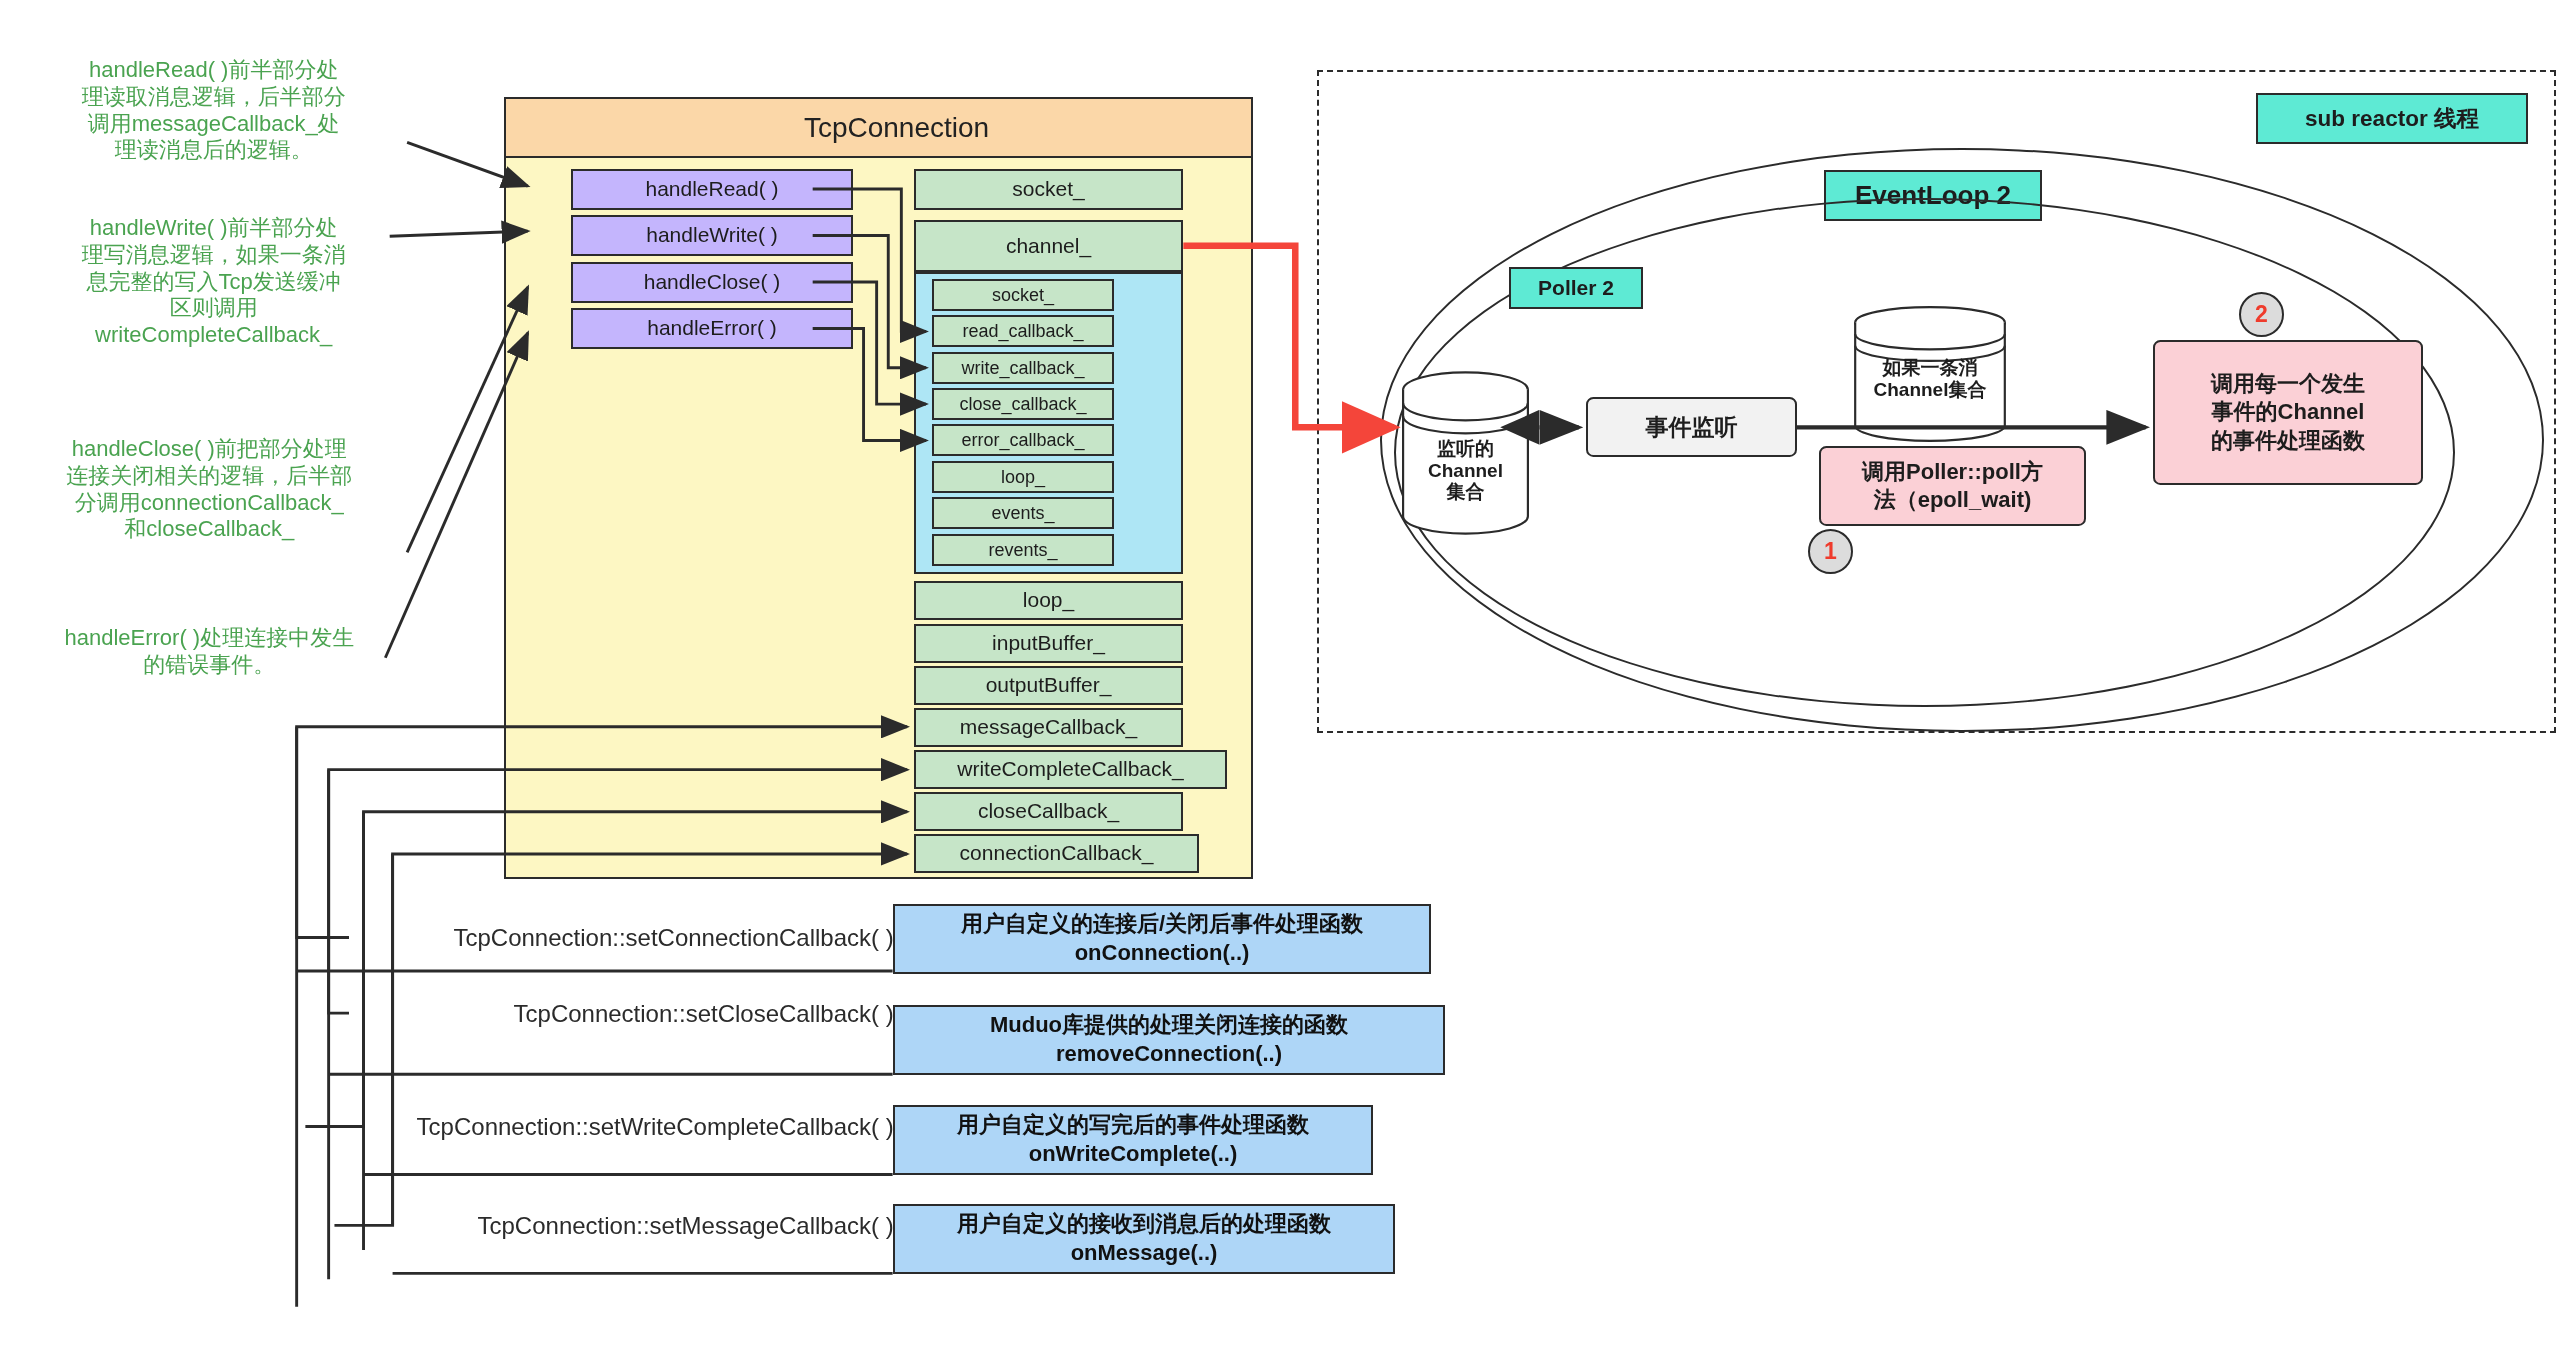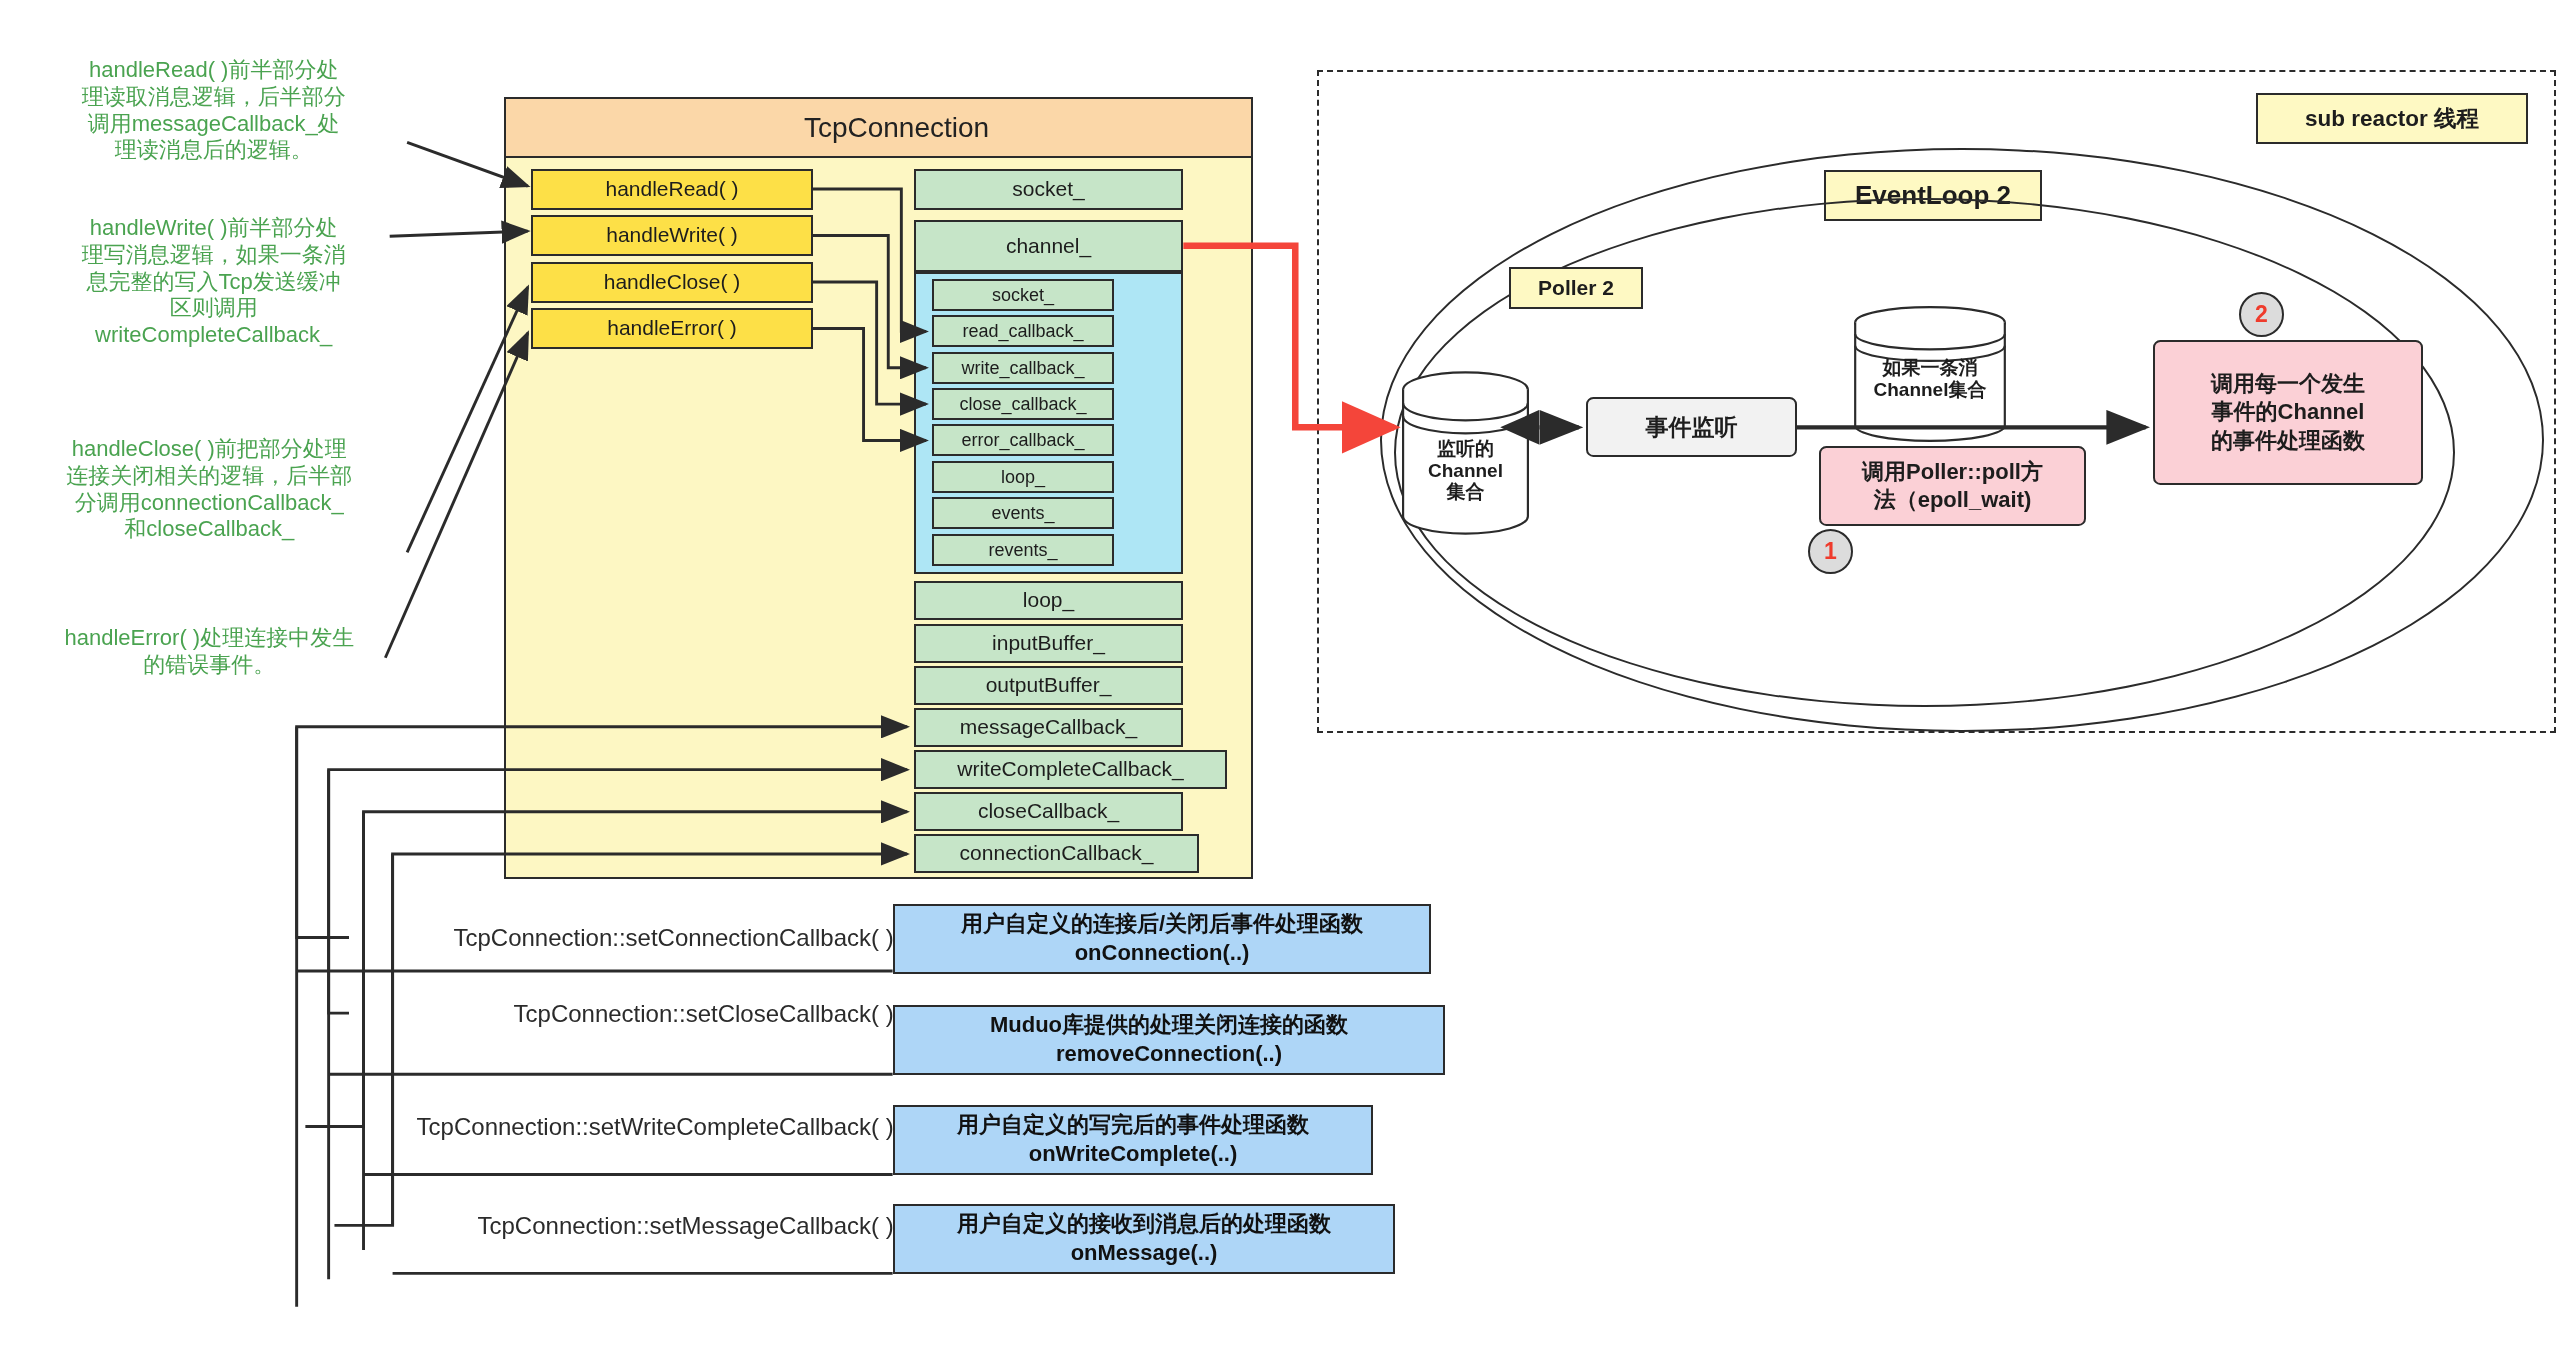--- a/index.html
+++ b/index.html
@@ -23,28 +23,28 @@
     display:flex;align-items:center;justify-content:center;
     font-size:28px;color:#222;
   }
 
   
   .bx{
     border:2.2px solid #2b2b2b;display:flex;align-items:center;
     justify-content:center;font-size:21px;color:#1d1d1d;text-align:center;
     line-height:1.05;box-sizing:border-box;
   }
-  .bx-blue{background:#fde047;}
+  .bx-blue{background:#c4b5fd;margin-left:40px;}
   .bx-green{background:#c6e5c8;}
   .chan-wrap{background:#aee6f5;border:2.2px solid #2b2b2b;box-sizing:border-box;}
 
   
   .dashed-region{border:2.9px dashed #2b2b2b;}
   .tag-green{
-    background:#fef9c3;border:2.2px solid #2b2b2b;
+    background:#5eead4;border:2.2px solid #2b2b2b;
     display:flex;align-items:center;justify-content:center;
     font-weight:bold;font-size:22.5px;color:#1d1d1d;
   }
   .ellipse{border:2.2px solid #2b2b2b;border-radius:50%;background:transparent;}
   .pink{
     background:#fbd0d6;border:2.2px solid #2b2b2b;border-radius:7.3px;
     display:flex;align-items:center;justify-content:center;
     font-weight:bold;font-size:22px;color:#1d1d1d;line-height:1.28;
     text-align:center;padding:4.4px 7.3px;white-space:pre-line;
   }

